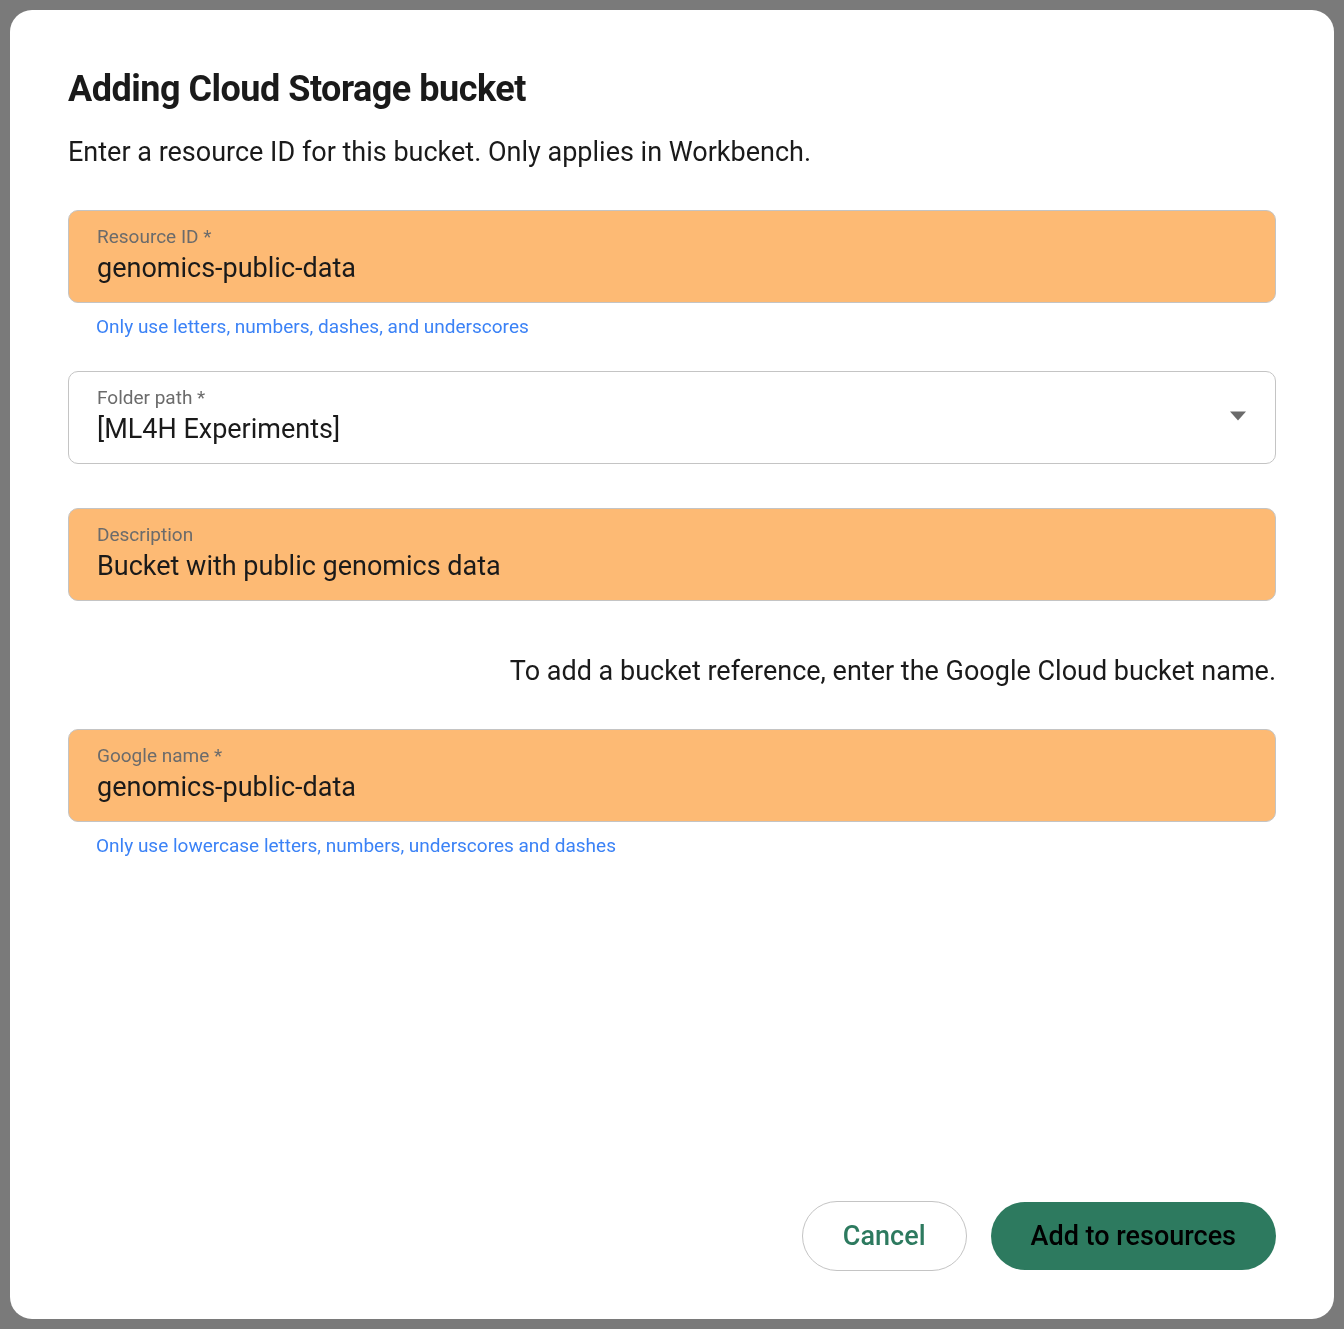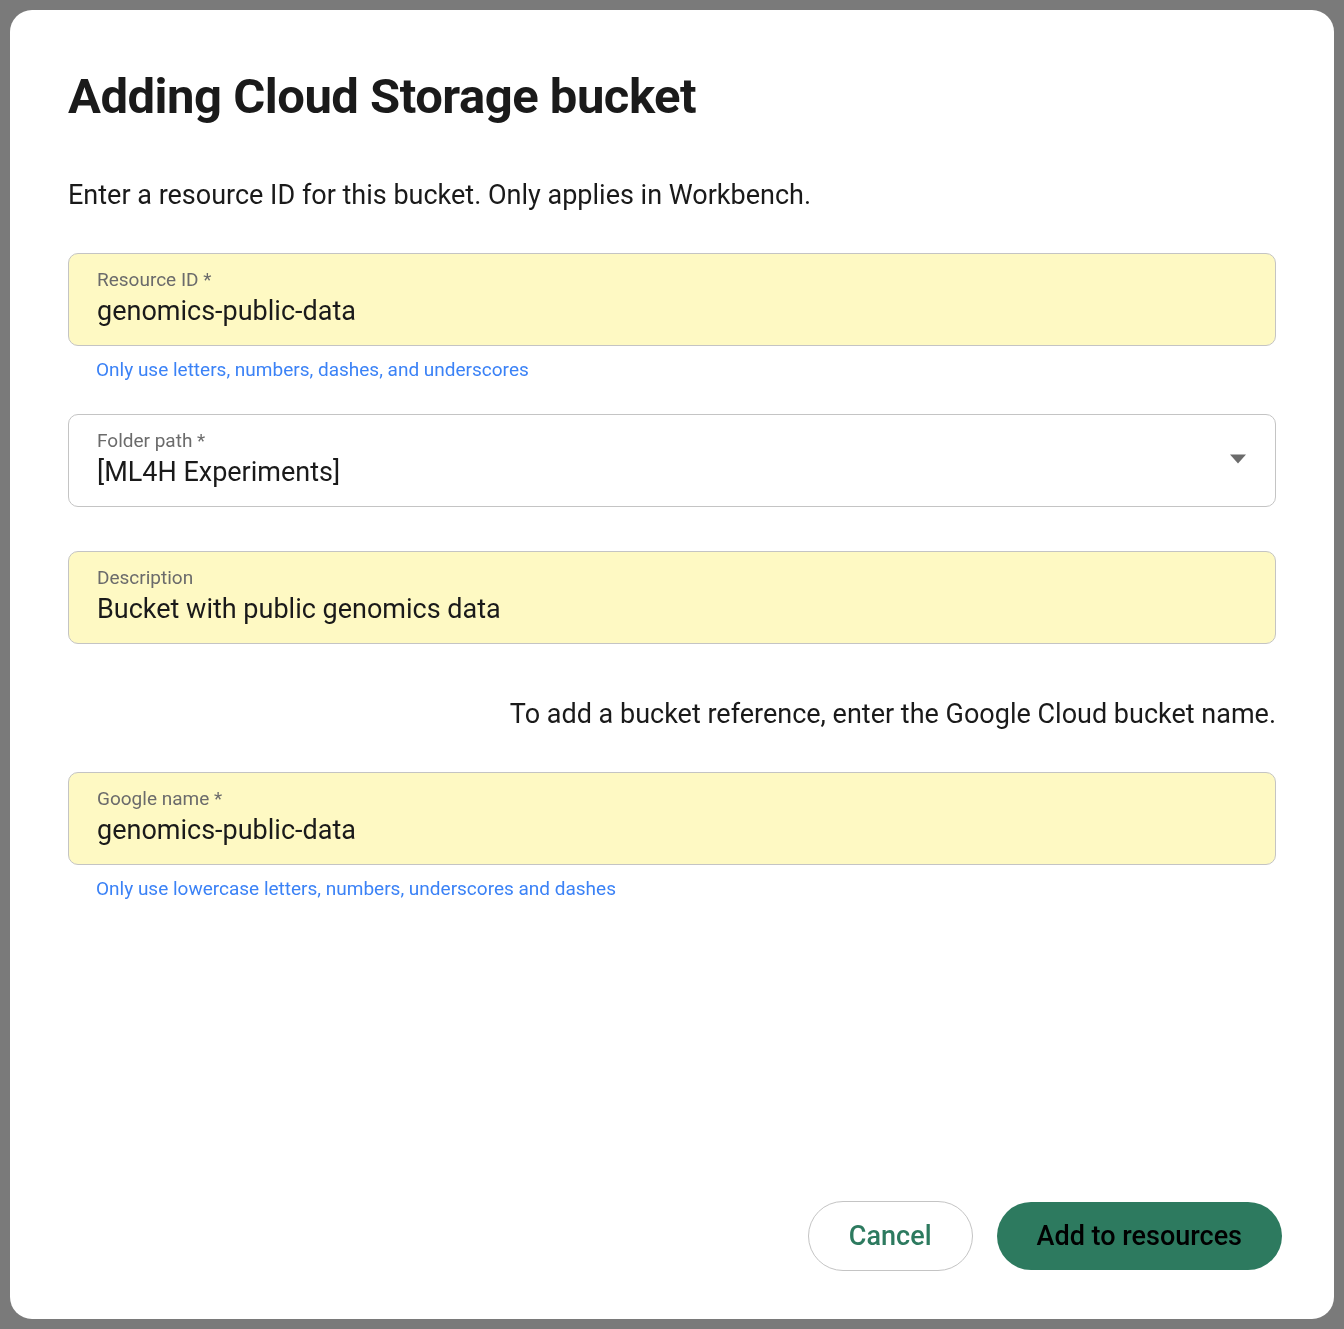--- a/index.html
+++ b/index.html
@@ -20,24 +20,24 @@
       background: #ffffff;
       border-radius: 22px;
       width: 100%;
       height: 100%;
       padding: 58px 58px 48px 58px;
       display: flex;
       flex-direction: column;
       position: relative;
     }
     .modal-title {
-      font-size: 49px;
+      font-size: 36px;
       font-weight: 700;
       color: #1a1a1a;
-      margin-bottom: 52px;
+      margin-bottom: 24px;
       letter-spacing: -0.5px;
     }
     .subtitle {
       font-size: 27px;
       color: #1a1a1a;
       margin-bottom: 38px;
       line-height: 1.4;
     }
     .instruction-text {
       font-size: 27px;
@@ -52,21 +52,21 @@
     }
     .field-group.select-group {
       margin-bottom: 44px;
       margin-top: 9px;
     }
     .text-field {
       position: relative;
       border: 1.5px solid #c4c4c4;
       border-radius: 10px;
       padding: 14px 28px 18px 28px;
-      background: #fef9c3;
+      background: #fdba74;
     }
     .text-field-label {
       font-size: 19px;
       color: #6b6b6b;
       display: block;
       margin-bottom: 4px;
     }
     .text-field-input {
       font-size: 27px;
       color: #1a1a1a;
@@ -94,21 +94,21 @@
     .select-arrow {
       position: absolute;
       right: 28px;
       top: 50%;
       transform: translateY(-50%);
       color: #6b6b6b;
     }
     .button-row {
       position: absolute;
       bottom: 48px;
-      right: 52px;
+      right: 58px;
       display: flex;
       gap: 24px;
       align-items: center;
     }
     .btn {
       font-size: 27px;
       font-weight: 500;
       padding: 18px 40px;
       border-radius: 999px;
       cursor: pointer;

